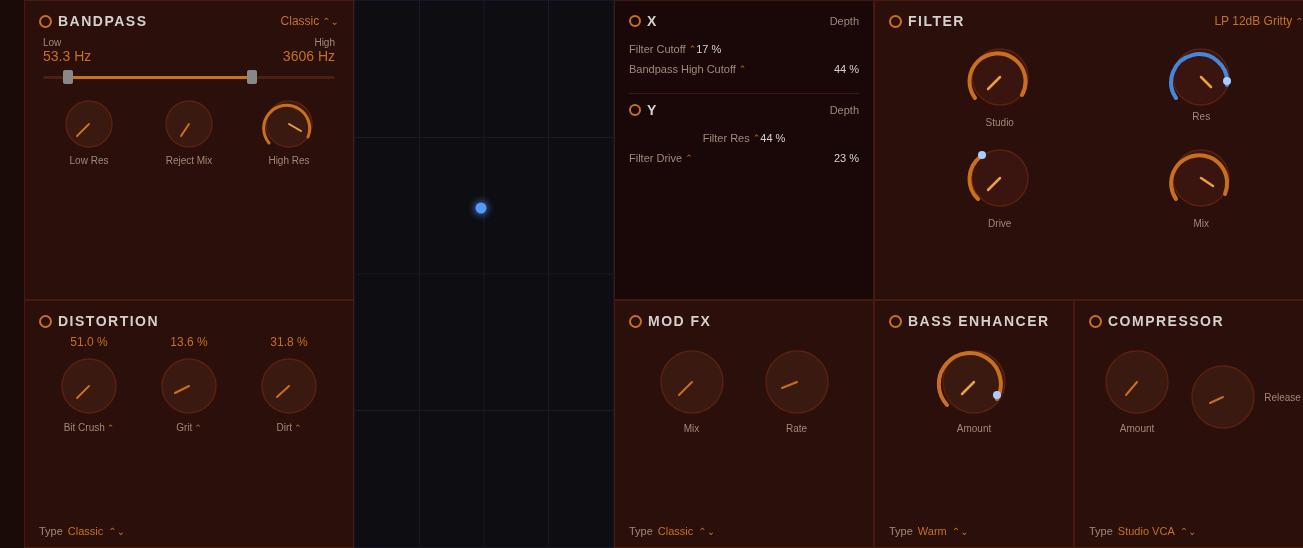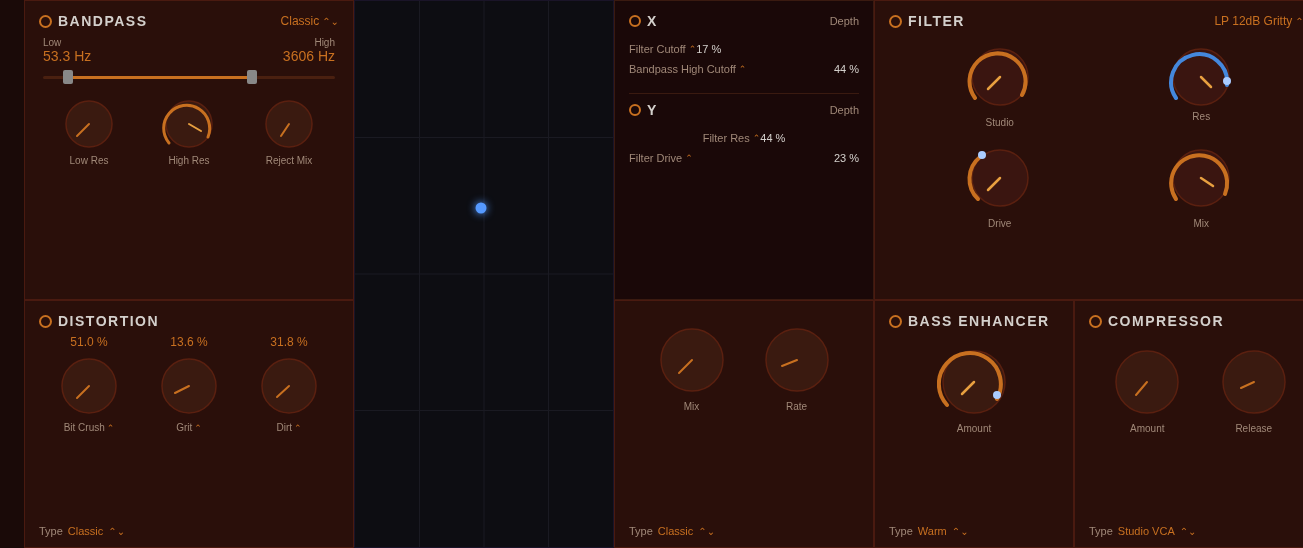--- a/index.html
+++ b/index.html
@@ -55,31 +55,31 @@
       <div style="display:flex;flex-direction:column;align-items:center;gap:4px;">
         <svg width="54" height="54" style="cursor:pointer;">
           <circle cx="27" cy="27" r="23" fill="#3a1a10" stroke="#5a2010" stroke-width="1.5"></circle>
           <path d="M 27 27 L 15 39" stroke="#c87020" stroke-width="2" stroke-linecap="round"></path>
         </svg>
         <span style="color:#a08878;font-size:10px;">Low Res</span>
       </div>
       <div style="display:flex;flex-direction:column;align-items:center;gap:4px;">
         <svg width="54" height="54" style="cursor:pointer;">
           <circle cx="27" cy="27" r="23" fill="#3a1a10" stroke="#5a2010" stroke-width="1.5"></circle>
+          <path d="M 27 27 L 19 39" stroke="#c87020" stroke-width="2" stroke-linecap="round"></path>
+        </svg>
+        <span style="color:#a08878;font-size:10px;">Reject Mix</span>
+      </div>
+      <div style="display:flex;flex-direction:column;align-items:center;gap:4px;">
+        <svg width="54" height="54" style="cursor:pointer;">
+          <circle cx="27" cy="27" r="23" fill="#3a1a10" stroke="#5a2010" stroke-width="1.5"></circle>
           <path d="M 7 46 A 23 23 0 1 1 46 40" stroke="#c87020" stroke-width="3" fill="none" stroke-linecap="round"></path>
           <path d="M 27 27 L 39 34" stroke="#e8a040" stroke-width="2" stroke-linecap="round"></path>
         </svg>
         <span style="color:#a08878;font-size:10px;">High Res</span>
-      </div>
-      <div style="display:flex;flex-direction:column;align-items:center;gap:4px;">
-        <svg width="54" height="54" style="cursor:pointer;">
-          <circle cx="27" cy="27" r="23" fill="#3a1a10" stroke="#5a2010" stroke-width="1.5"></circle>
-          <path d="M 27 27 L 19 39" stroke="#c87020" stroke-width="2" stroke-linecap="round"></path>
-        </svg>
-        <span style="color:#a08878;font-size:10px;">Reject Mix</span>
       </div>
     </div>
   </div>
 
   <div style="grid-column:2;grid-row:1/3;background:#0d0d12;border:1px solid #1a1428;position:relative;overflow:hidden;">
     <svg width="100%" height="100%" style="position:absolute;inset:0;">
       <line x1="25%" y1="0" x2="25%" y2="100%" stroke="#1a1a22" stroke-width="1"></line>
       <line x1="50%" y1="0" x2="50%" y2="100%" stroke="#1a1a22" stroke-width="1"></line>
       <line x1="75%" y1="0" x2="75%" y2="100%" stroke="#1a1a22" stroke-width="1"></line>
       <line x1="0" y1="25%" x2="100%" y2="25%" stroke="#1a1a22" stroke-width="1"></line>
@@ -242,20 +242,24 @@
     </div>
 
     <div style="position:absolute;bottom:10px;left:14px;display:flex;align-items:center;gap:5px;">
       <span style="color:#a08878;font-size:11px;">Type</span>
       <span style="color:#c87020;font-size:11px;">Classic</span>
       <span style="color:#c87020;font-size:10px;cursor:pointer;">⌃⌄</span>
     </div>
   </div>
 
   <div style="background:#2a0f0a;border:1px solid #4a1a10;padding:12px 14px;position:relative;overflow:hidden;">
+    <div style="display:flex;align-items:center;margin-bottom:6px;">
+      <span style="width:13px;height:13px;border:2px solid #c87020;border-radius:50%;display:inline-block;margin-right:6px;flex-shrink:0;"></span>
+      <span style="color:#d4d0cc;font-size:14px;font-weight:600;letter-spacing:1.5px;">MOD FX</span>
+    </div>
 
     <div style="display:flex;justify-content:space-around;align-items:flex-end;padding:10px 10px 40px;">
       <div style="display:flex;flex-direction:column;align-items:center;gap:4px;">
         <svg width="74" height="74" style="cursor:pointer;">
           <circle cx="37" cy="37" r="31" fill="#3a1a10" stroke="#5a2010" stroke-width="1.5"></circle>
           <path d="M 37 37 L 24 50" stroke="#c87020" stroke-width="2" stroke-linecap="round"></path>
         </svg>
         <span style="color:#a08878;font-size:10px;">Mix</span>
       </div>
       <div style="display:flex;flex-direction:column;align-items:center;gap:4px;">
@@ -306,21 +310,21 @@
     </div>
 
     <div style="display:flex;justify-content:space-around;align-items:flex-end;padding:10px 5px 40px;">
       <div style="display:flex;flex-direction:column;align-items:center;gap:4px;">
         <svg width="74" height="74" style="cursor:pointer;">
           <circle cx="37" cy="37" r="31" fill="#3a1a10" stroke="#5a2010" stroke-width="1.5"></circle>
           <path d="M 37 37 L 26 50" stroke="#c87020" stroke-width="2" stroke-linecap="round"></path>
         </svg>
         <span style="color:#a08878;font-size:10px;">Amount</span>
       </div>
-      <div style="display:flex;flex-direction:column;align-items:center;gap:4px;">
+      <div style="display:flex;flex-direction:row;align-items:center;gap:4px;">
         <svg width="74" height="74" style="cursor:pointer;">
           <circle cx="37" cy="37" r="31" fill="#3a1a10" stroke="#5a2010" stroke-width="1.5"></circle>
           <path d="M 37 37 L 24 43" stroke="#c87020" stroke-width="2" stroke-linecap="round"></path>
         </svg>
         <span style="color:#a08878;font-size:10px;">Release</span>
       </div>
     </div>
 
     <div style="position:absolute;bottom:10px;left:14px;display:flex;align-items:center;gap:5px;">
       <span style="color:#a08878;font-size:11px;">Type</span>

